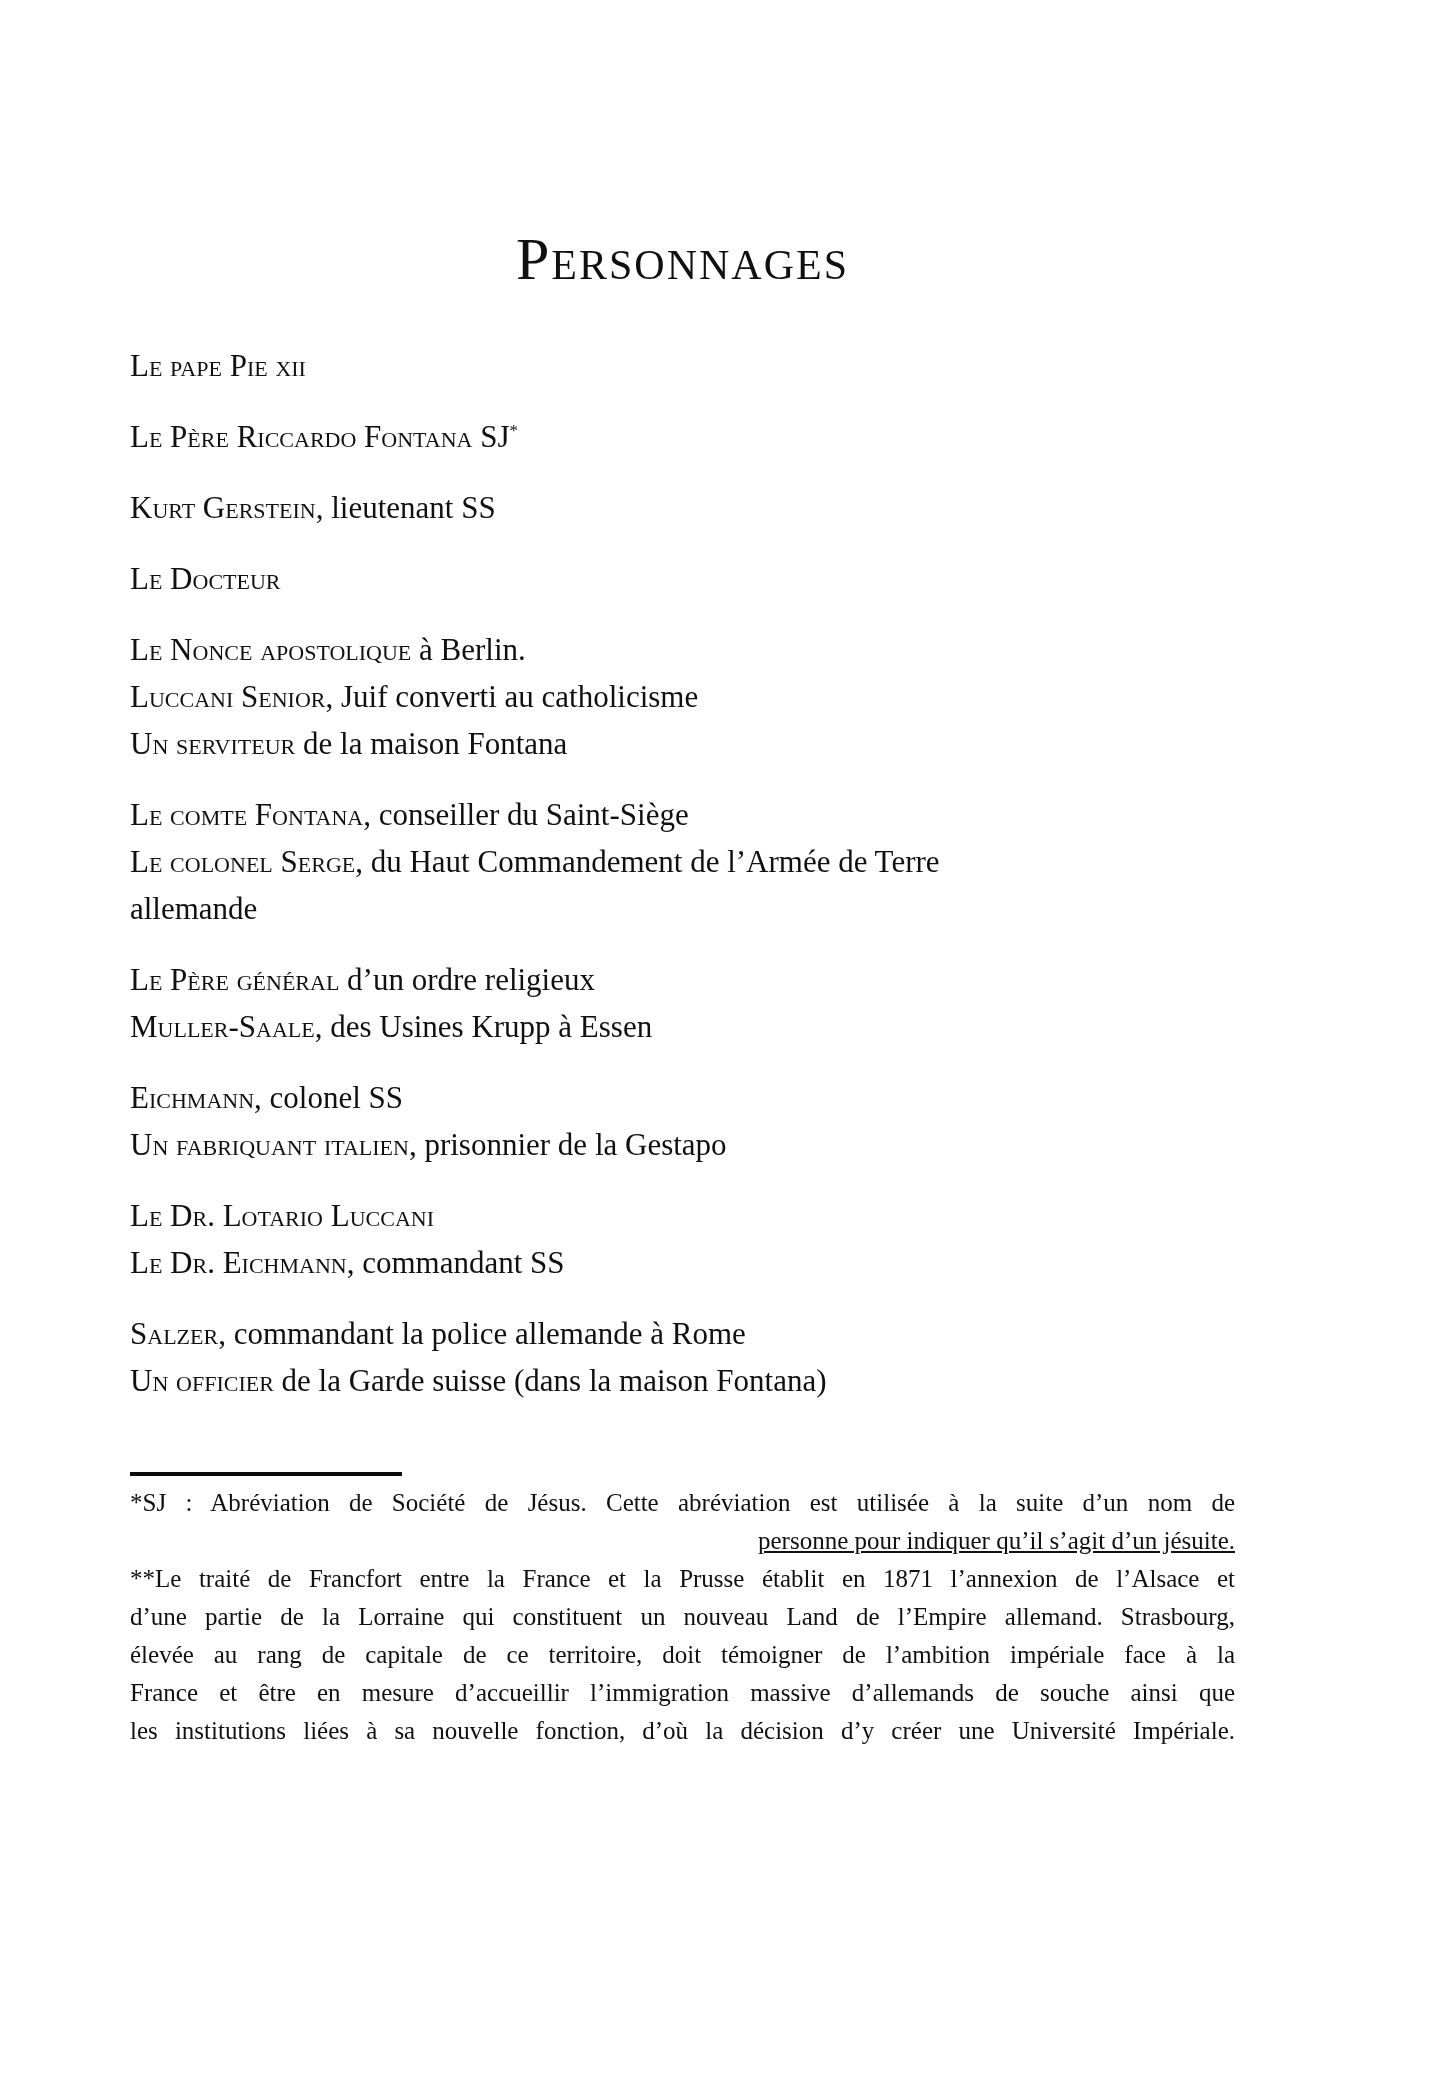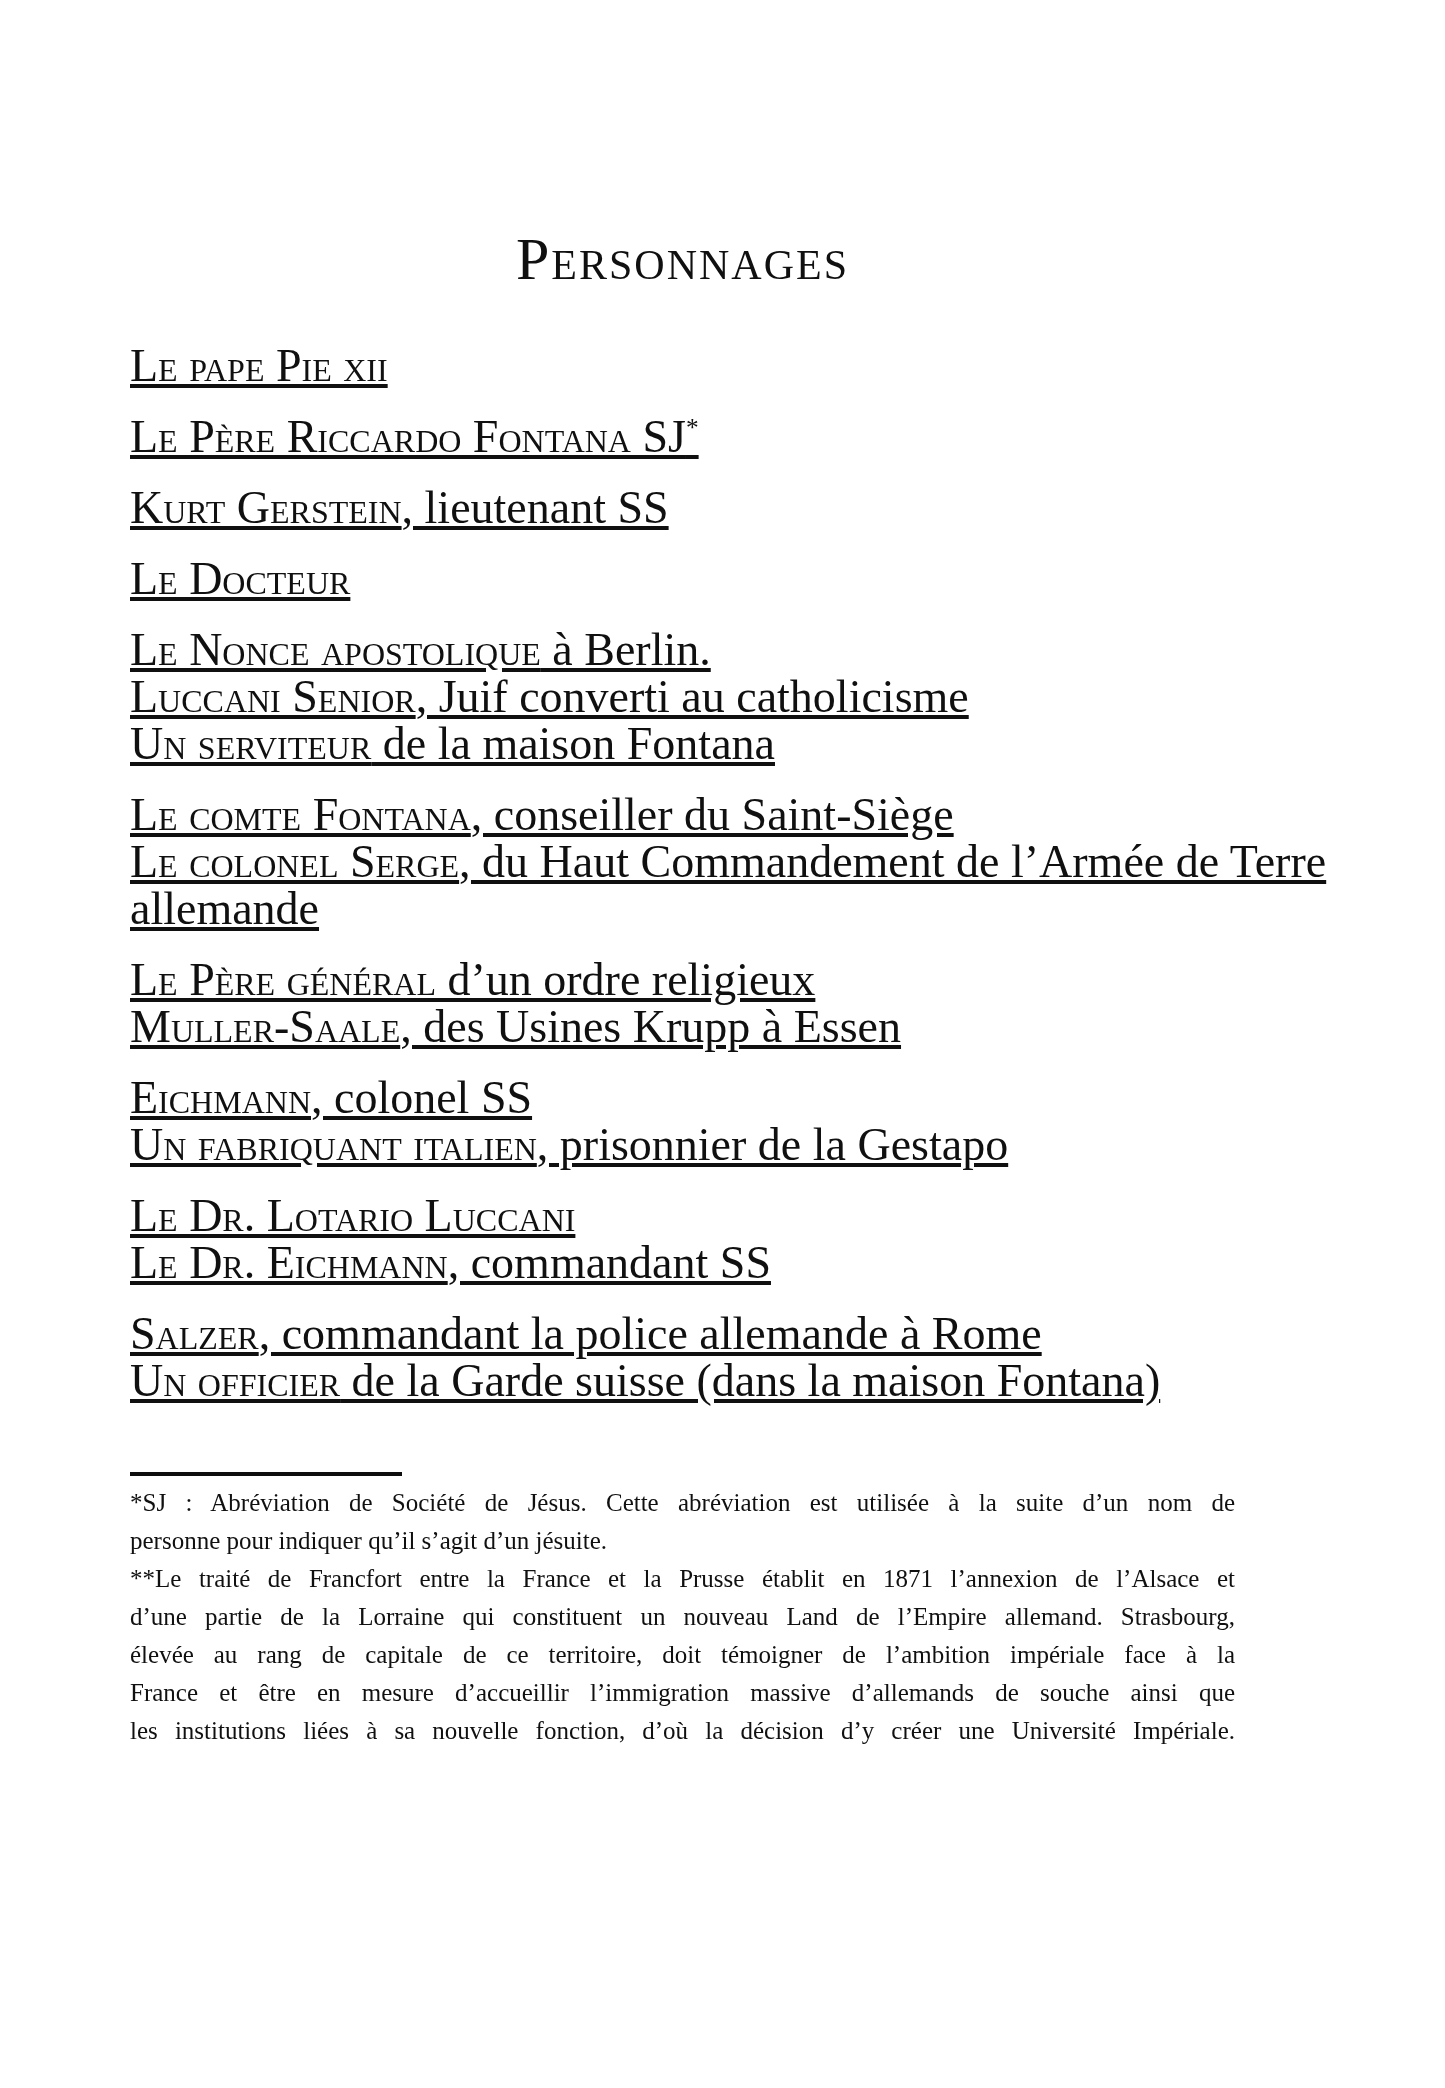--- a/index.html
+++ b/index.html
@@ -26,24 +26,23 @@
     margin-bottom: 48px;
     text-align: center;
     font-size: 60px;
     line-height: 1.15;
     font-variant: small-caps;
     letter-spacing: 2px;
     font-weight: normal;
   }
   .char-group { margin: 0 0 24px 0; }
   .char-line {
-    font-size: 46px;
+    font-size: 31px;
     line-height: 47px;
     white-space: nowrap;
-    text-decoration: underline;
   }
   .char-line .sc { font-variant: small-caps; }
   .char-line sup {
     font-size: 0.55em;
     vertical-align: super;
     line-height: 0;
   }
   .fn-rule {
     width: 272px;
     height: 4px;
@@ -53,21 +52,21 @@
   }
   .footnotes { margin-top: 8px; }
   .fn-line {
     font-size: 25px;
     line-height: 38px;
   }
   .fn-line.jl {
     text-align: justify;
     text-align-last: justify;
   }
-  .fn-line.left { text-align: left; }
+  .fn-line.left { text-align: right; text-decoration: underline; }
 </style>
 </head>
 <body>
 
 <div class="page">
   <div class="column">
 
     <h1 class="title">Personnages</h1>
 
     <div>

